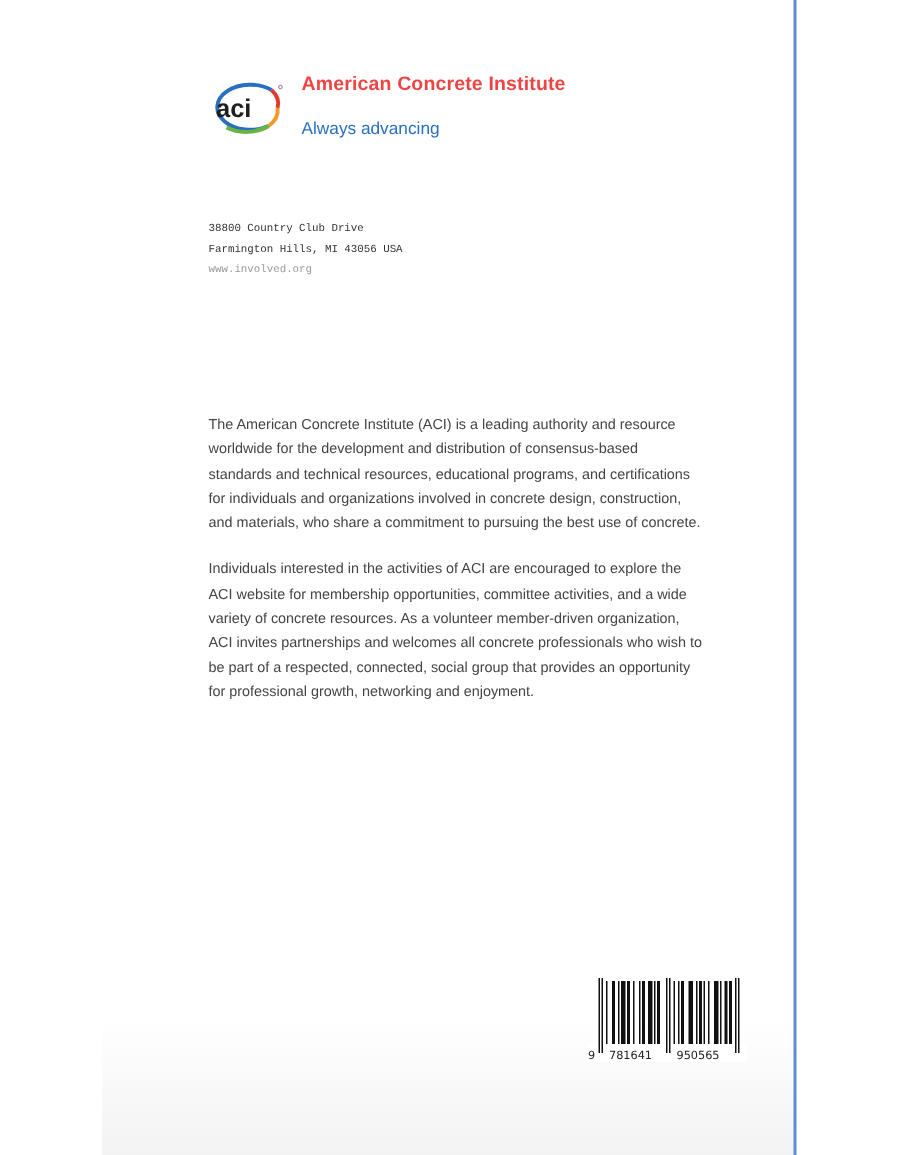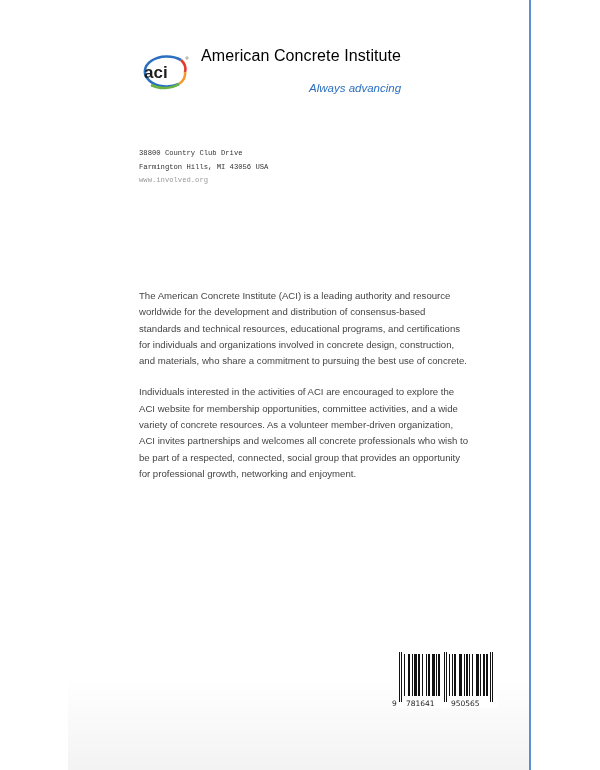--- a/index.html
+++ b/index.html
@@ -14,29 +14,29 @@
     }
     .right-rule {
       position: absolute; left: 529px; top: 0; width: 2px; height: 770px;
       background: #5b8fd1;
     }
     .logo {
       position: absolute; left: 137px; top: 52px; height: 38px; display: flex; align-items: center;
     }
     .logo-mark { width: 56px; height: 38px; }
     .logo-text { margin-left: 8px; line-height: 1; }
-    .logo-name { font-size: 16px; color: #000000; letter-spacing: 0.1px; }
-    .logo-tag { font-size: 11.5px; color: #2a6fc0; font-style: italic; text-align: right; margin-top: 19px; }
+    .logo-name { font-size: 13px; color: #ef4444; letter-spacing: 0.1px; font-weight: bold; }
+    .logo-tag { font-size: 11.5px; color: #2a6fc0; margin-top: 19px; }
     .address { position: absolute; left: 139px; top: 147px; font-size: 7.2px; color: #333; line-height: 13.5px; font-family: Liberation Mono, monospace; }
     .address .web { color: #9a9a9a; }
     .body-text {
       position: absolute; left: 139px; top: 276px; width: 330px;
       font-size: 9.6px; color: #444; line-height: 16.3px;
     }
-    .body-text p { margin: 12px 0 15px 0; }
+    .body-text p { margin: 0 0 15px 0; }
     .barcode { position: absolute; left: 392px; top: 652px; width: 106px; height: 56px; }
   </style>
 </head>
 <body>
 
 <div class="page"></div>
 <div class="right-rule"></div>
 
 <div class="logo">
   <svg class="logo-mark" viewBox="0 0 56 38">

